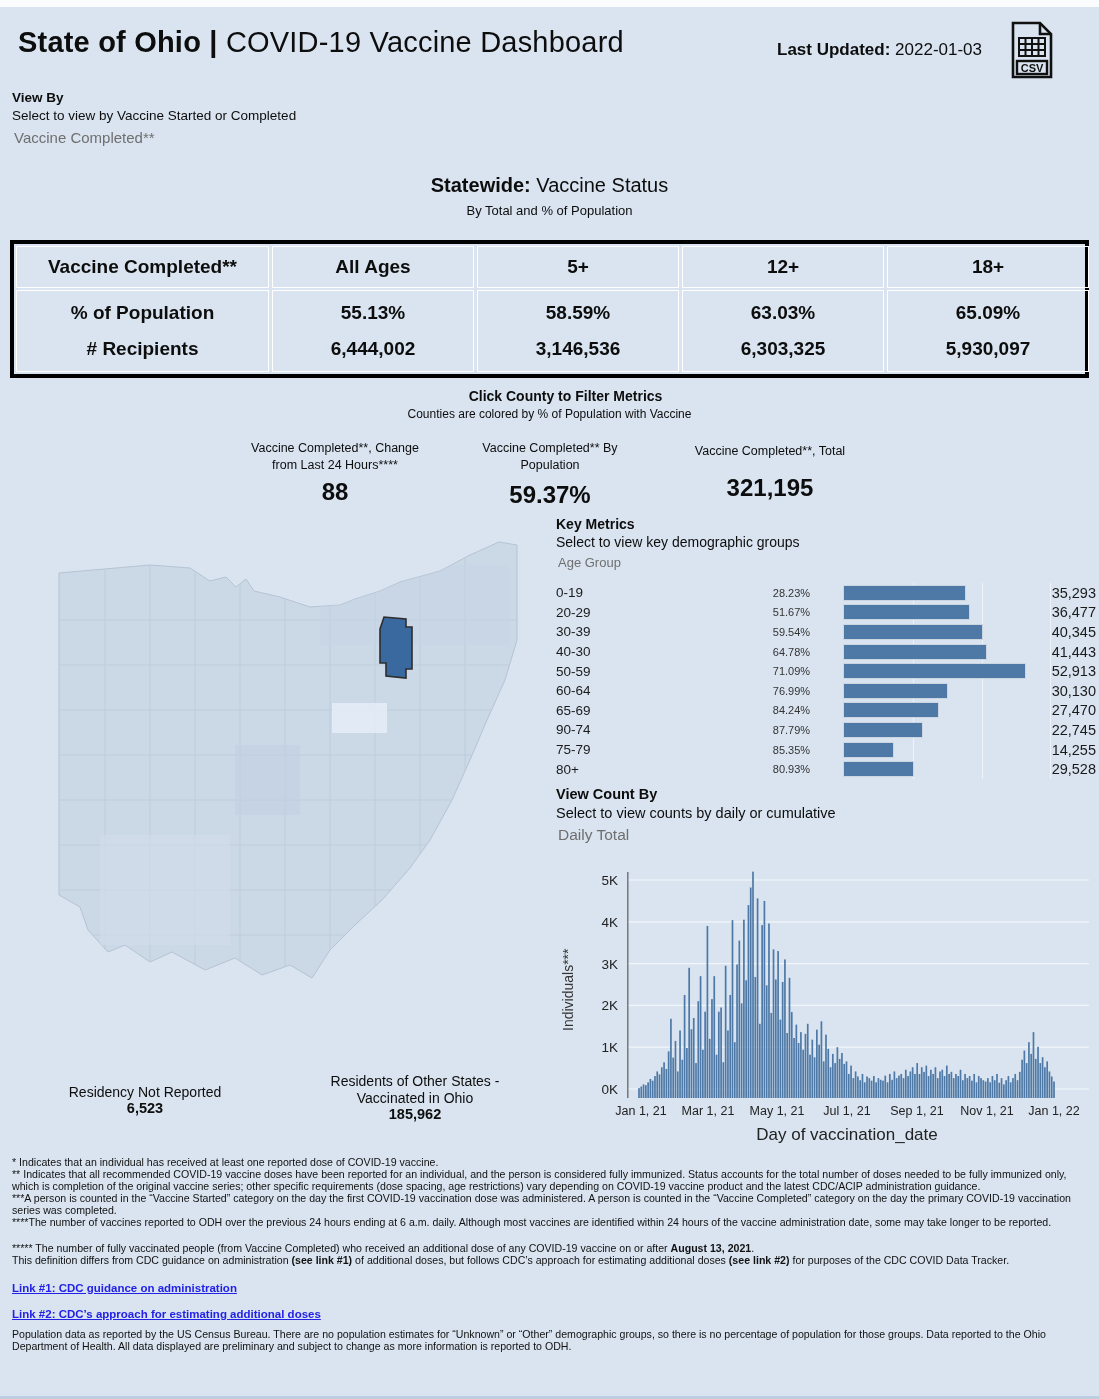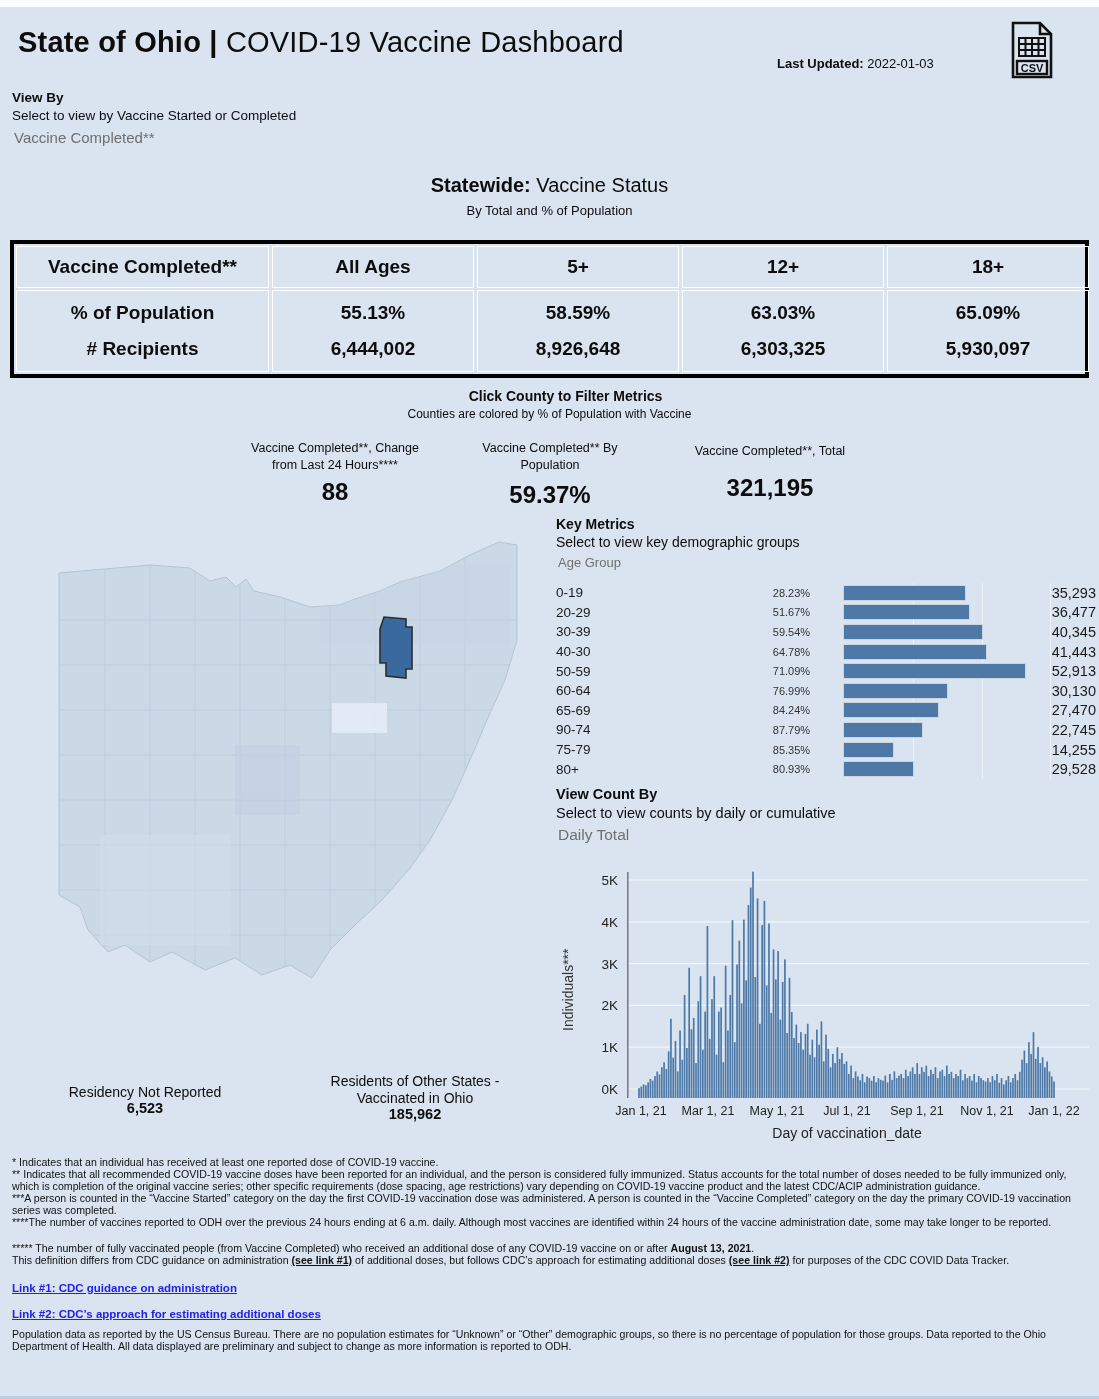--- a/index.html
+++ b/index.html
@@ -5,21 +5,21 @@
   html,body{margin:0;padding:0;}
   .page{position:relative;width:1099px;height:1399px;background:#d9e4f0;
         font-family:"Liberation Sans",sans-serif;color:#0d0d0d;overflow:hidden;}
   .abs{position:absolute;}
   .top-strip{left:0;top:0;width:1099px;height:7px;background:#fafcfe;}
   .bottom-edge{left:0;top:1396px;width:1099px;height:3px;background:#bccedf;}
 
   
   .title{left:18px;top:26px;font-size:29px;letter-spacing:.2px;white-space:nowrap;}
   .title .b{font-weight:bold;}
-  .last-updated{left:777px;top:56px;font-size:13px;}
+  .last-updated{left:777px;top:40px;font-size:17px;}
   .last-updated .b{font-weight:bold;}
   .csv-btn{left:1008px;top:20px;width:48px;height:60px;cursor:pointer;}
 
   
   .viewby-title{left:12px;top:90px;font-size:13.5px;font-weight:bold;}
   .viewby-sub{left:12px;top:108px;font-size:13.5px;}
   .dropdown{color:#6f6f6f;cursor:pointer;}
   .viewby-dd{left:14px;top:129px;font-size:15px;}
 
   
@@ -65,34 +65,34 @@
   
   .vc-title{left:556px;top:786px;font-size:14.5px;font-weight:bold;}
   .vc-sub{left:556px;top:805px;font-size:14.5px;}
   .vc-dd{left:558px;top:826px;font-size:15.5px;}
 
   
   .ylab{left:560px;top:900px;width:20px;height:180px;font-size:14px;color:#333;
         writing-mode:vertical-rl;transform:rotate(180deg);text-align:center;}
   .ytick{position:absolute;width:34px;text-align:right;font-size:13.5px;color:#222;left:584px;}
   .xtick{position:absolute;width:84px;text-align:center;font-size:12.5px;color:#222;top:1104px;}
-  .xlab{left:627px;top:1125px;width:440px;text-align:center;font-size:14px;color:#222;}
+  .xlab{left:627px;top:1125px;width:440px;text-align:center;font-size:17px;color:#222;}
   .daily-svg{left:627px;top:866px;}
 
   
   .res1l{left:35px;top:1084px;width:220px;} .res1v{left:35px;top:1100px;width:220px;}
   .res2l{left:300px;top:1073px;width:230px;} .res2v{left:300px;top:1106px;width:230px;}
   .res-label{font-size:14px;text-align:center;line-height:1.2;}
   .res-value{font-size:14.5px;font-weight:bold;text-align:center;}
 
   
   .footnotes{left:12px;top:1156px;width:1078px;font-size:10.6px;line-height:12px;color:#111;}
   .footnotes p{margin:0;}
   .footnotes .gap14{margin-bottom:14px;} .footnotes .gap16{margin-bottom:16px;}
-  .seelink{font-weight:bold;text-decoration:underline;}
+  .seelink{font-weight:bold;}
   .boldtxt{font-weight:bold;}
   .link{display:block;color:#2222e6;font-weight:bold;text-decoration:underline;font-size:11.5px;cursor:pointer;}
   .link1{margin-bottom:14px;} .link2{margin-bottom:8px;}
 
   .map-svg{left:40px;top:535px;}
 </style>
 </head>
 <body>
 
 <div class="page">
@@ -138,21 +138,21 @@
         <div class="vx-hcell">All Ages</div>
         <div class="vx-bcell">
           <span>55.13%</span>
           <span>6,444,002</span>
         </div>
       </div>
       <div class="vx-col">
         <div class="vx-hcell">5+</div>
         <div class="vx-bcell">
           <span>58.59%</span>
-          <span>8,926,648</span>
+          <span>3,146,536</span>
         </div>
       </div>
       <div class="vx-col">
         <div class="vx-hcell">12+</div>
         <div class="vx-bcell">
           <span>63.03%</span>
           <span>6,303,325</span>
         </div>
       </div>
       <div class="vx-col">

